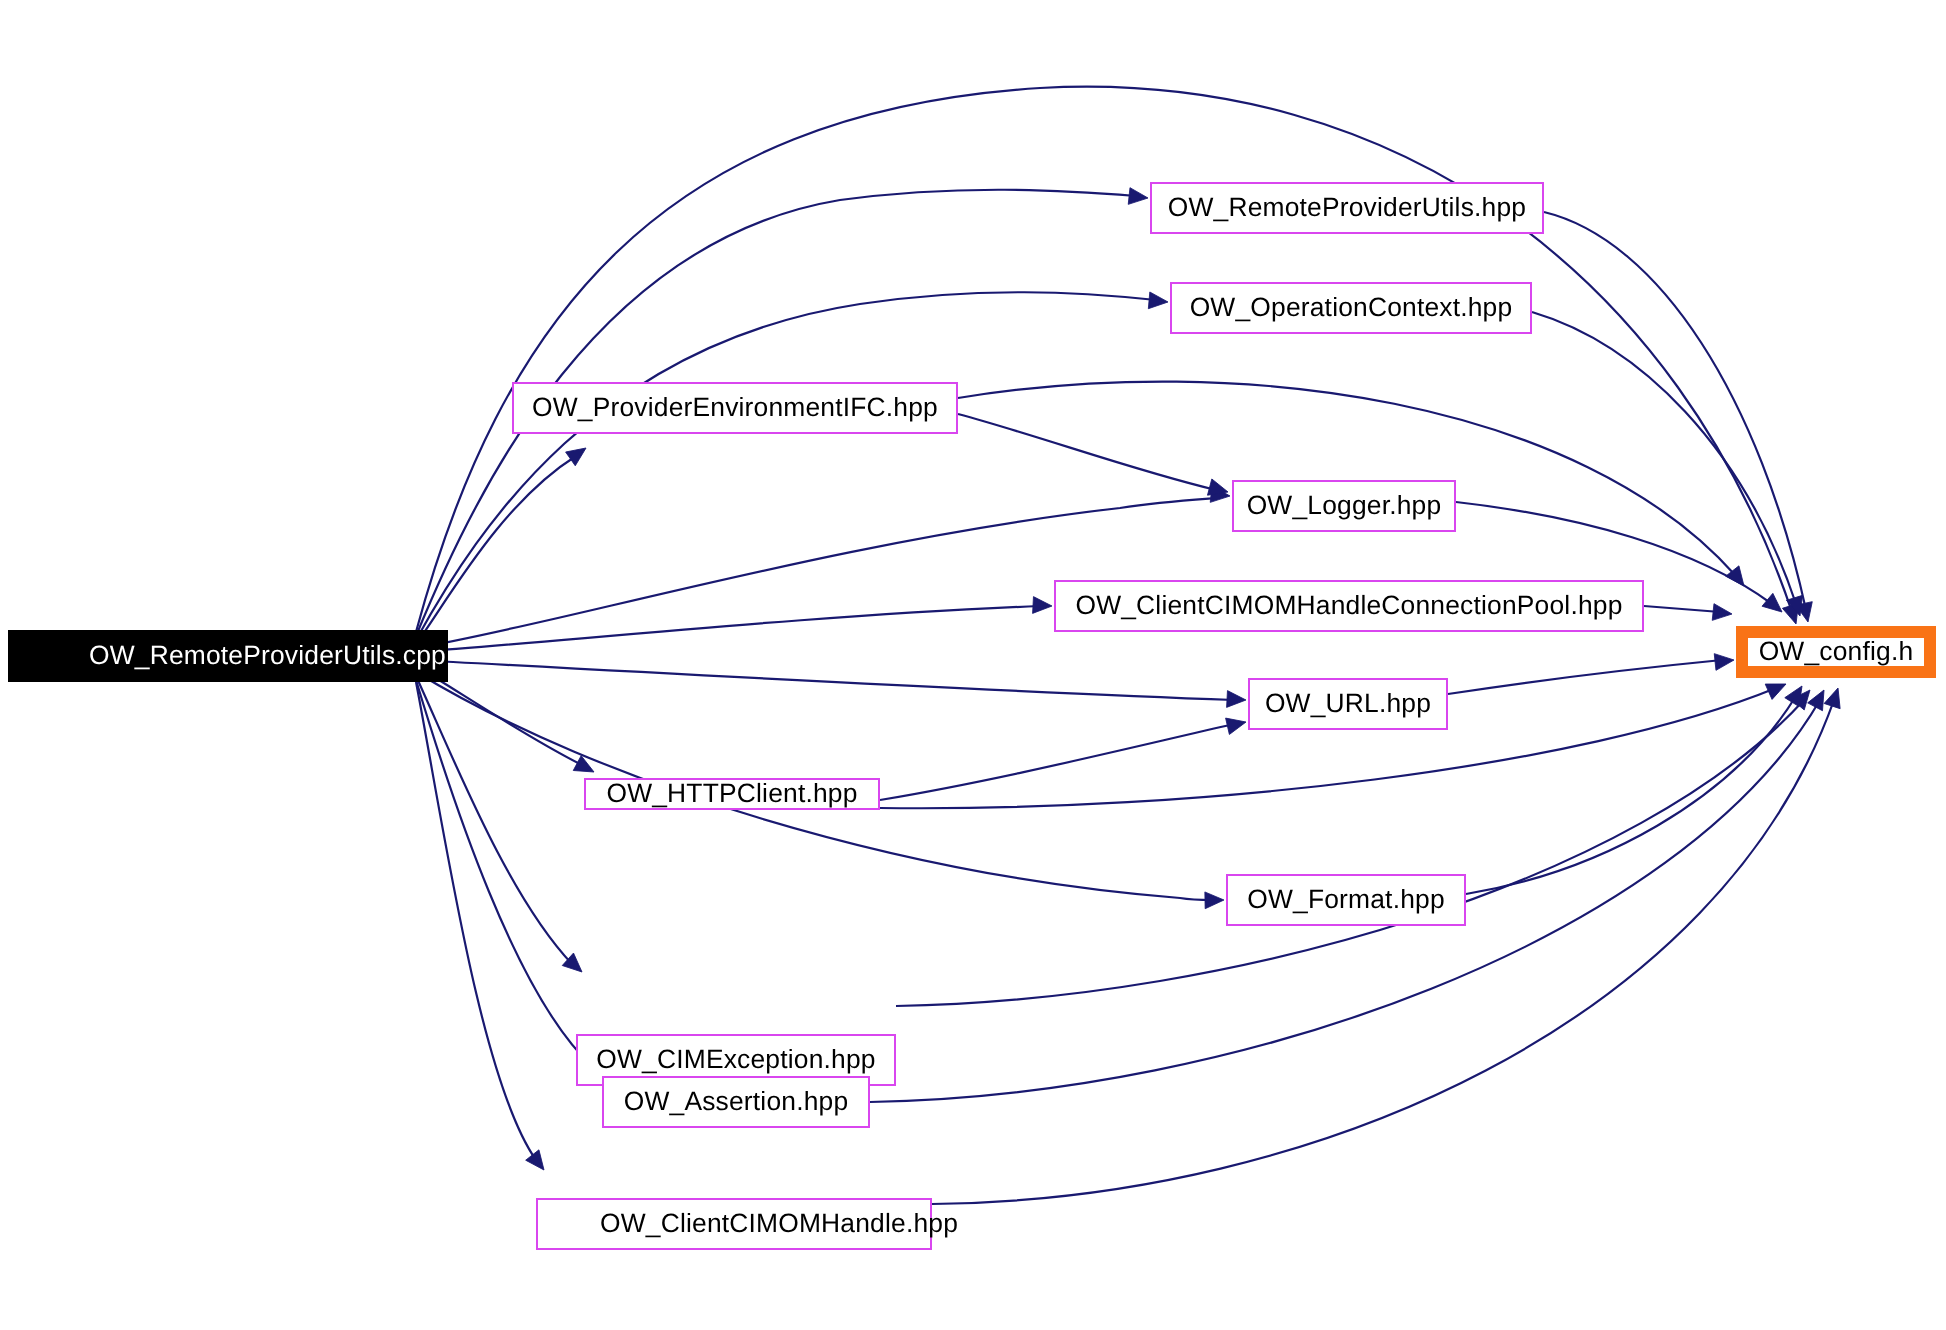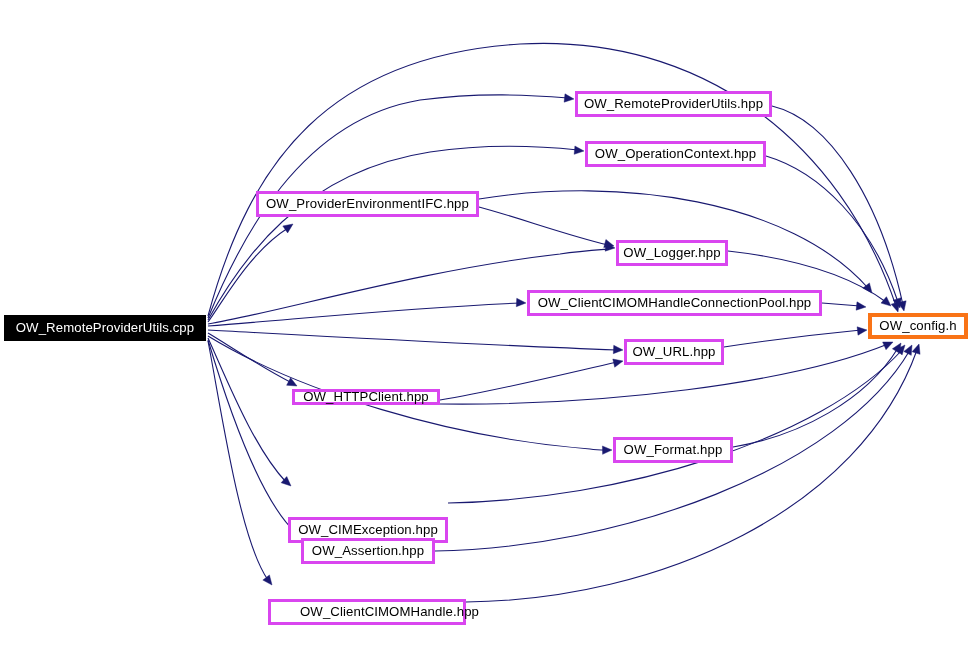--- a/index.html
+++ b/index.html
@@ -43,31 +43,31 @@
     display: flex;
     align-items: center;
     justify-content: center;
     white-space: nowrap;
     font-size: 13.2px;
     letter-spacing: 0.1px;
     line-height: 1;
   }
   .node-box.dep {
     background: #ffffff;
-    border: 3px solid #d946ef;
+    border: 1px solid #d946ef;
     color: #000000;
   }
   .node-box.root {
     background: #000000;
     border: 1px solid #000000;
     color: #ffffff;
   }
   .node-box.config {
     background: #ffffff;
-    border: 4px solid #f97316;
+    border: 6px solid #f97316;
     color: #000000;
   }
   .node-label {
     pointer-events: none;
   }
 </style>
 </head>
 <body>
 
 <div id="graph-root">
@@ -123,21 +123,21 @@
         <polygon points="0,0 -9.5,-4.2 -9.5,4.2" class="arrow-head" fill="#191970" transform="translate(623,361) rotate(-13)"></polygon>
         <polygon points="0,0 -9.5,-4.2 -9.5,4.2" class="arrow-head" fill="#191970" transform="translate(893,342) rotate(-24)"></polygon>
         <polygon points="0,0 -9.5,-4.2 -9.5,4.2" class="arrow-head" fill="#191970" transform="translate(901,343) rotate(-58)"></polygon>
         <polygon points="0,0 -9.5,-4.2 -9.5,4.2" class="arrow-head" fill="#191970" transform="translate(905,345) rotate(-50)"></polygon>
         <polygon points="0,0 -9.5,-4.2 -9.5,4.2" class="arrow-head" fill="#191970" transform="translate(912,345) rotate(-62)"></polygon>
         <polygon points="0,0 -9.5,-4.2 -9.5,4.2" class="arrow-head" fill="#191970" transform="translate(919,344) rotate(-72)"></polygon>
       </g>
   </svg>
 
   <div id="nodes-layer">
-      <div class="node-box root" style="left: 4px; top: 315px; width: 202px; height: 26px;">
+      <div class="node-box root" style="left: 4px; top: 315px; width: 220px; height: 26px; justify-content: flex-end;">
         <span class="node-label">OW_RemoteProviderUtils.cpp</span>
       </div>
       <div class="node-box dep" style="left: 575px; top: 91px; width: 197px; height: 26px;">
         <span class="node-label">OW_RemoteProviderUtils.hpp</span>
       </div>
       <div class="node-box dep" style="left: 585px; top: 141px; width: 181px; height: 26px;">
         <span class="node-label">OW_OperationContext.hpp</span>
       </div>
       <div class="node-box dep" style="left: 256px; top: 191px; width: 223px; height: 26px;">
         <span class="node-label">OW_ProviderEnvironmentIFC.hpp</span>

